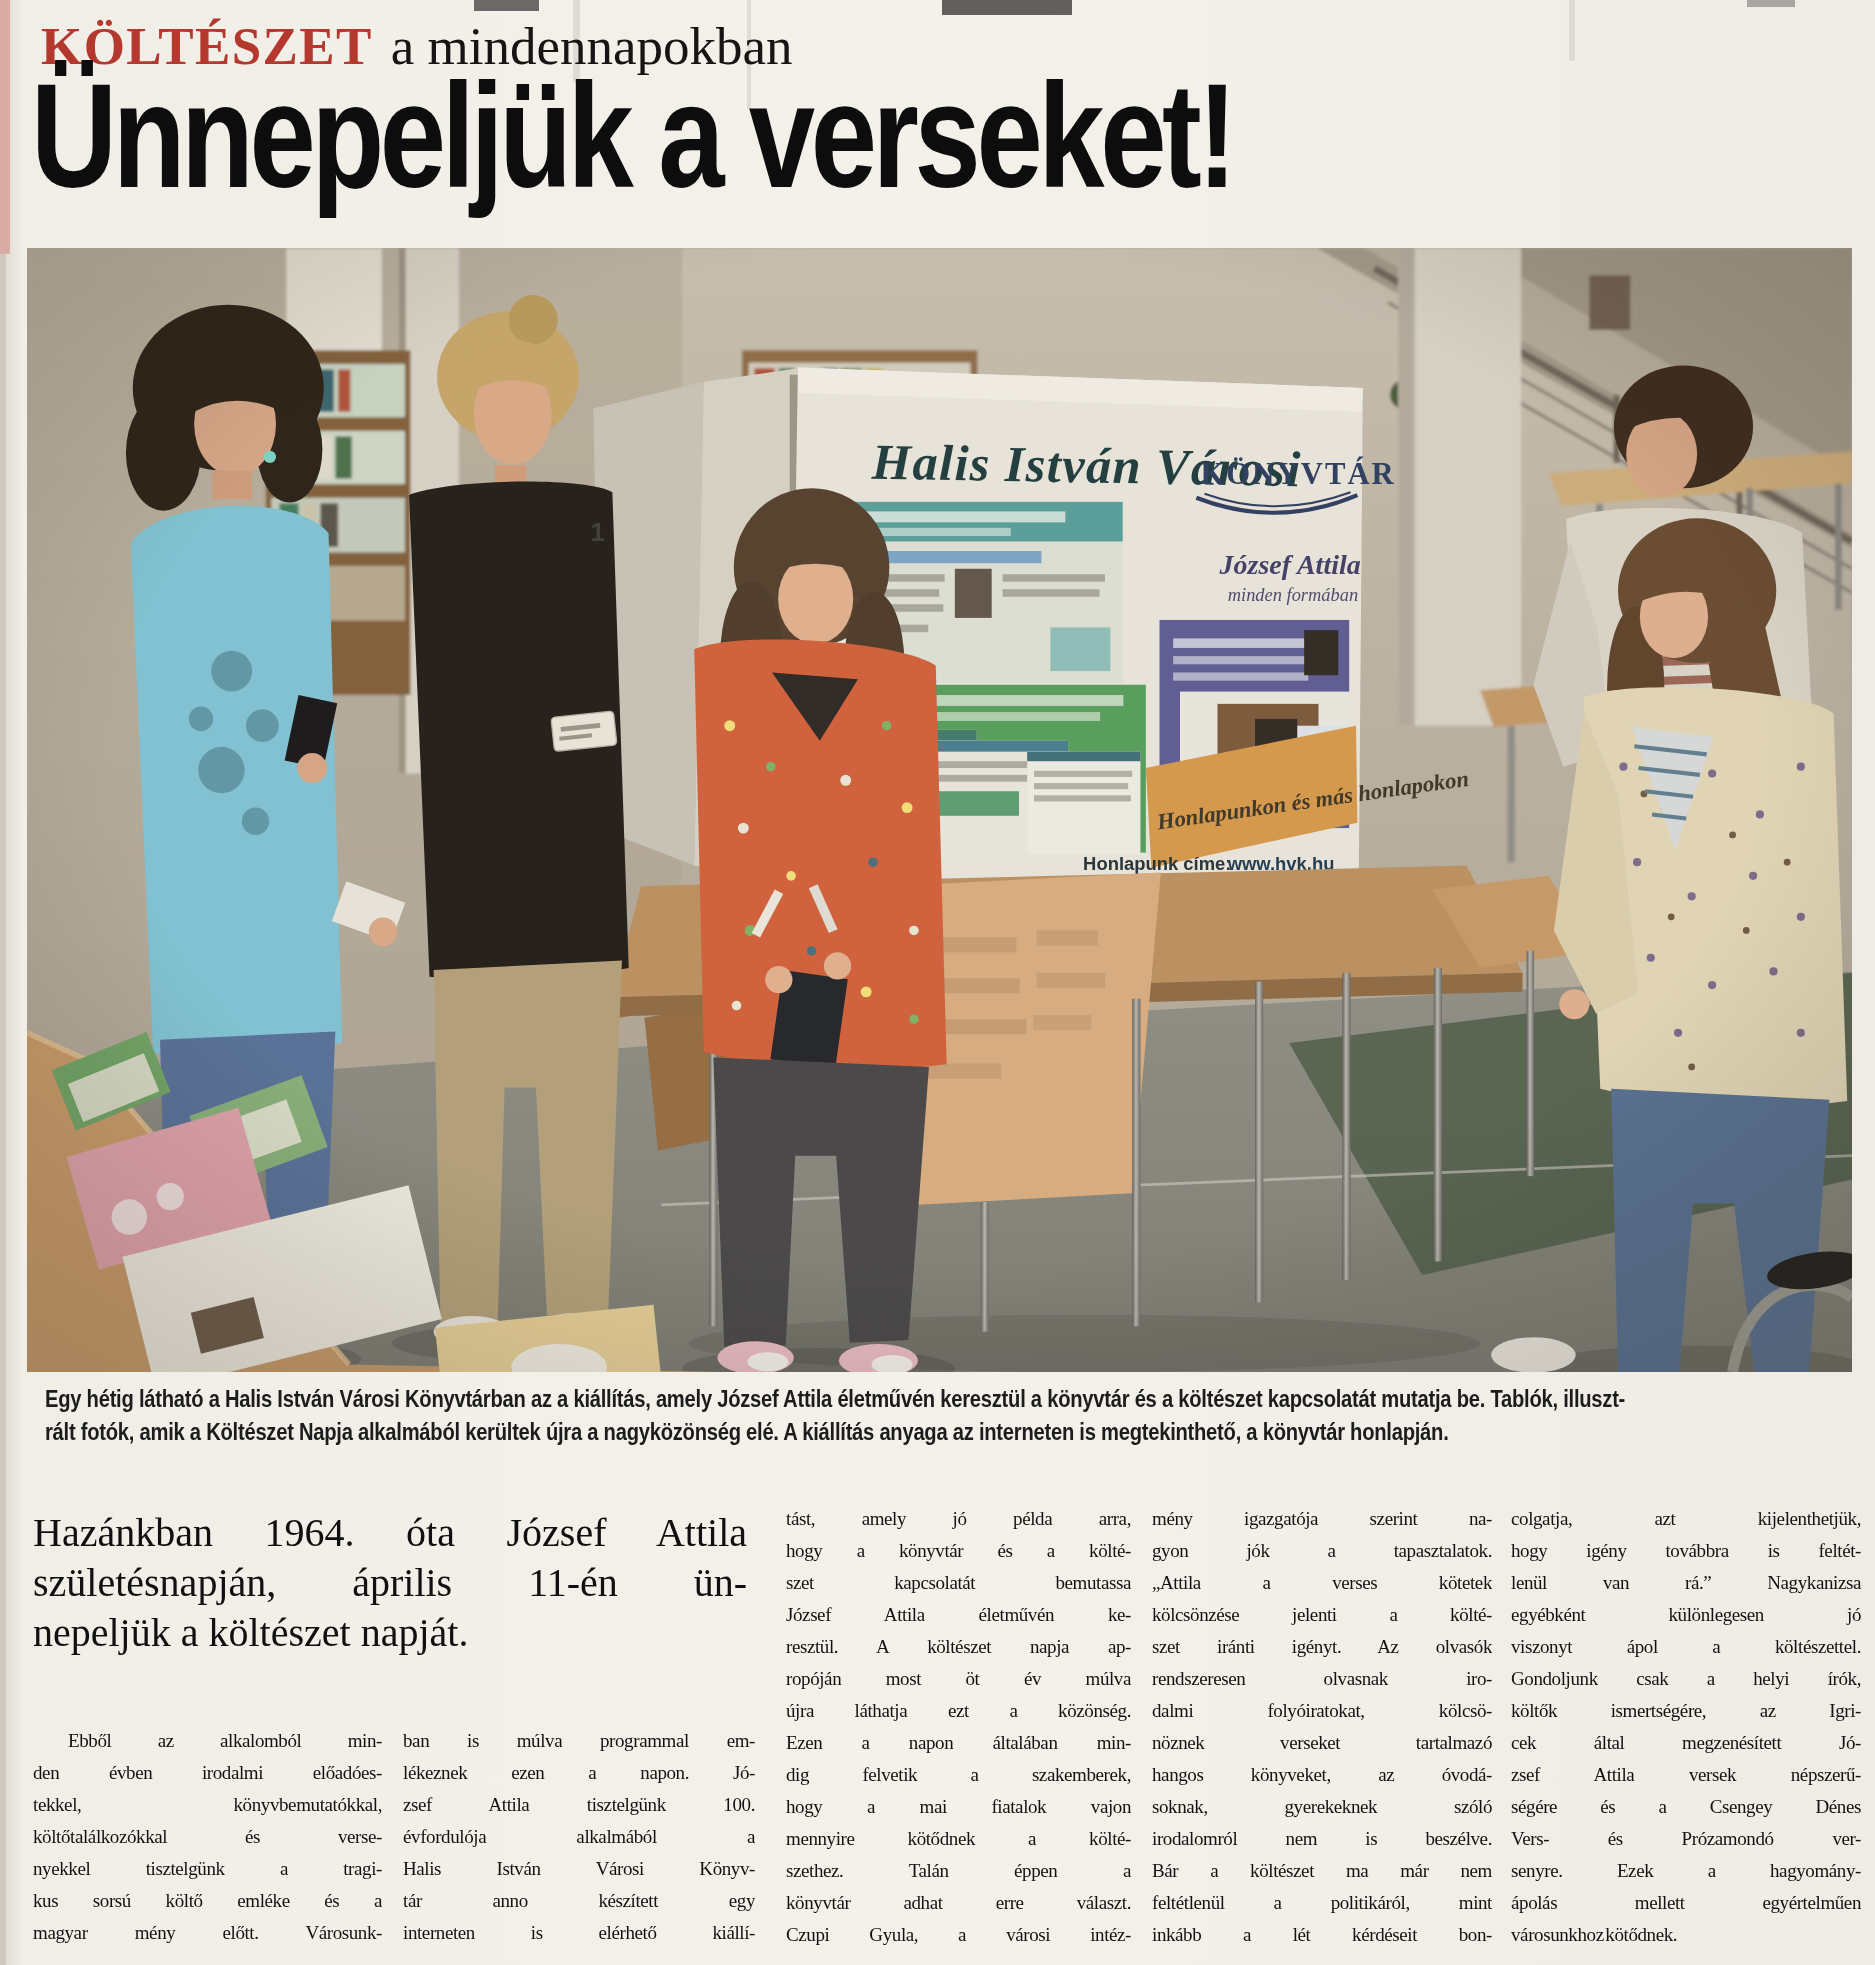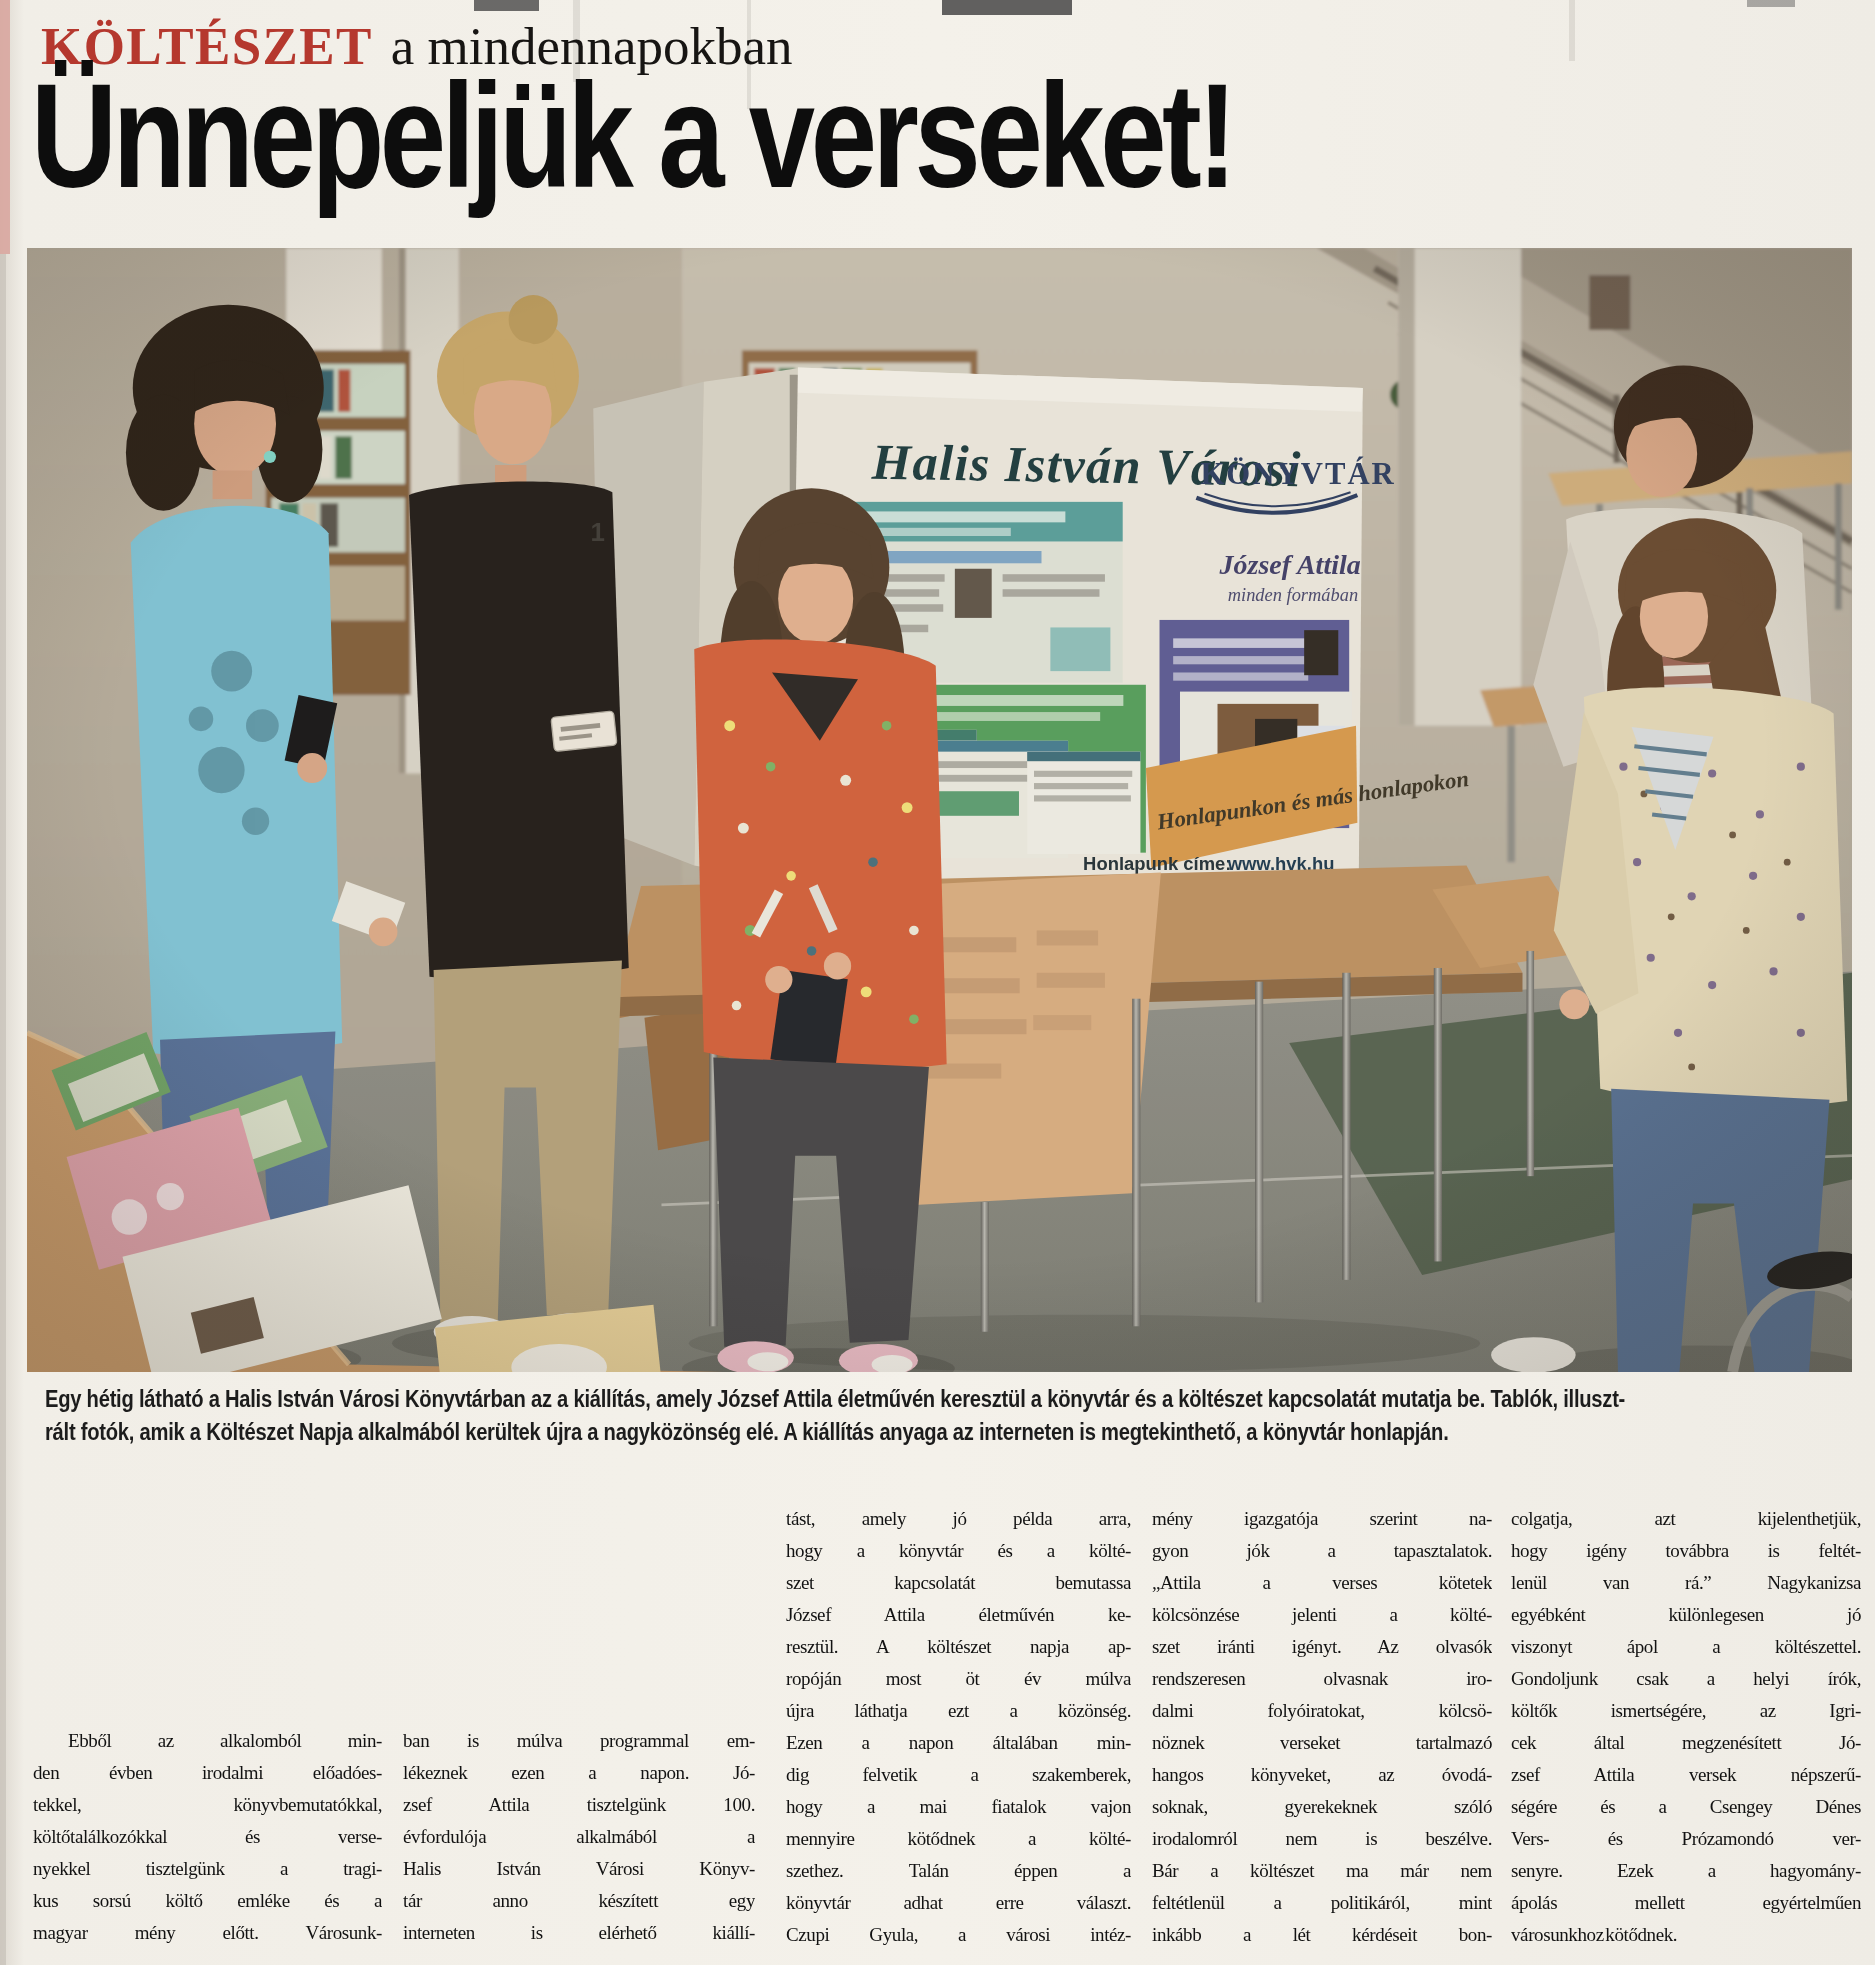--- a/index.html
+++ b/index.html
@@ -465,20 +465,25 @@
 
     <text x="826" y="430" font-family="Liberation Sans, sans-serif" font-weight="bold" font-size="38" fill="#44403a">1</text>
   </svg>
   </div>
 
   <div class="caption">
     <div class="capl">Egy hétig látható a Halis István Városi Könyvtárban az a kiállítás, amely József Attila életművén keresztül a könyvtár és a költészet kapcsolatát mutatja be. Tablók, illuszt-</div>
     <div class="capl">rált fotók, amik a Költészet Napja alkalmából kerültek újra a nagyközönség elé. A kiállítás anyaga az interneten is megtekinthető, a könyvtár honlapján.</div>
   </div>
 
+  <div class="lead">
+    <div class="ldl">Hazánkban 1964. óta József Attila</div>
+    <div class="ldl">születésnapján, április 11-én ün-</div>
+    <div class="ldl last">nepeljük a költészet napját.</div>
+  </div>
 
   <div class="col c1">
     <div class="bl indent">Ebből az alkalomból min-</div>
     <div class="bl">den évben irodalmi előadóes-</div>
     <div class="bl">tekkel, könyvbemutatókkal,</div>
     <div class="bl">költőtalálkozókkal és verse-</div>
     <div class="bl">nyekkel tisztelgünk a tragi-</div>
     <div class="bl">kus sorsú költő emléke és a</div>
     <div class="bl">magyar mény előtt. Városunk-</div>
   </div>

